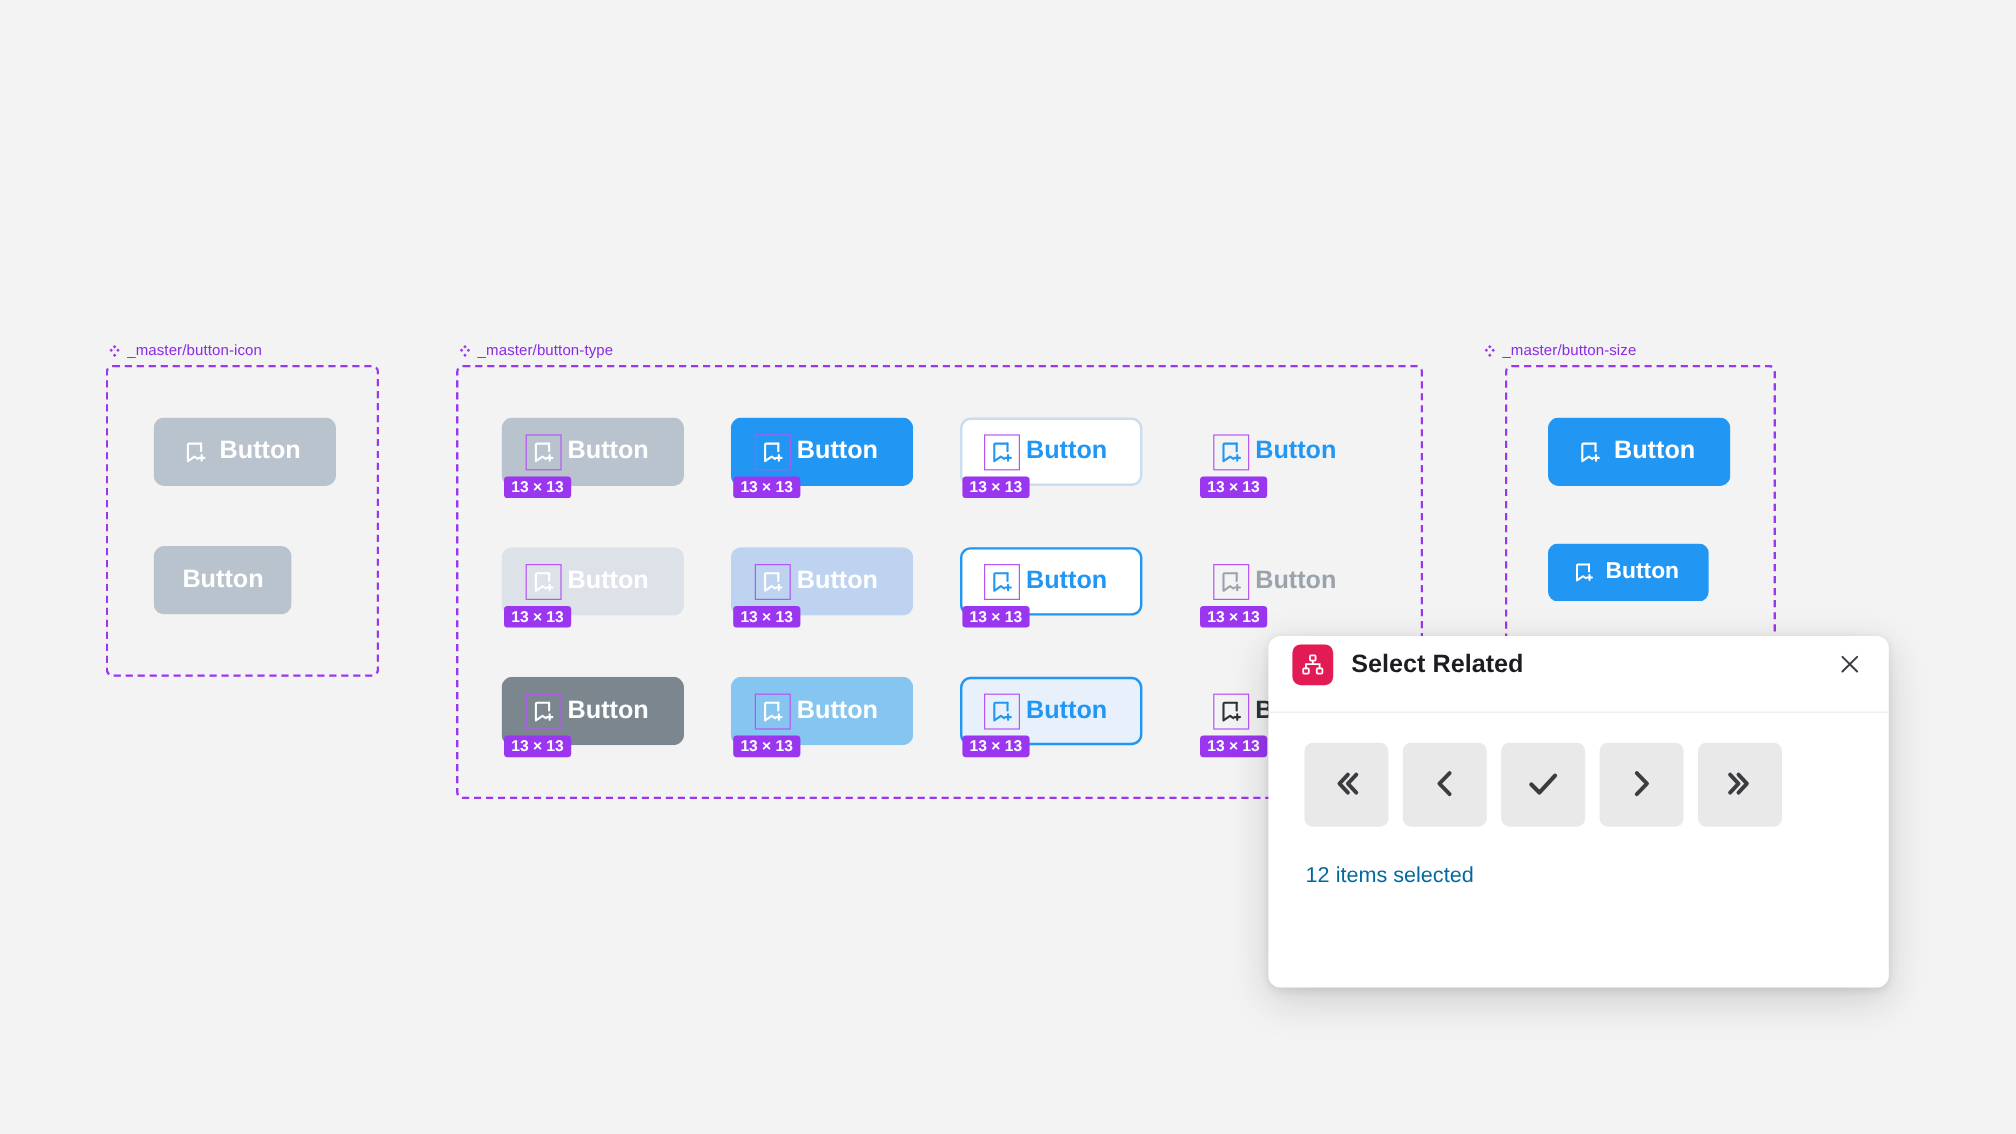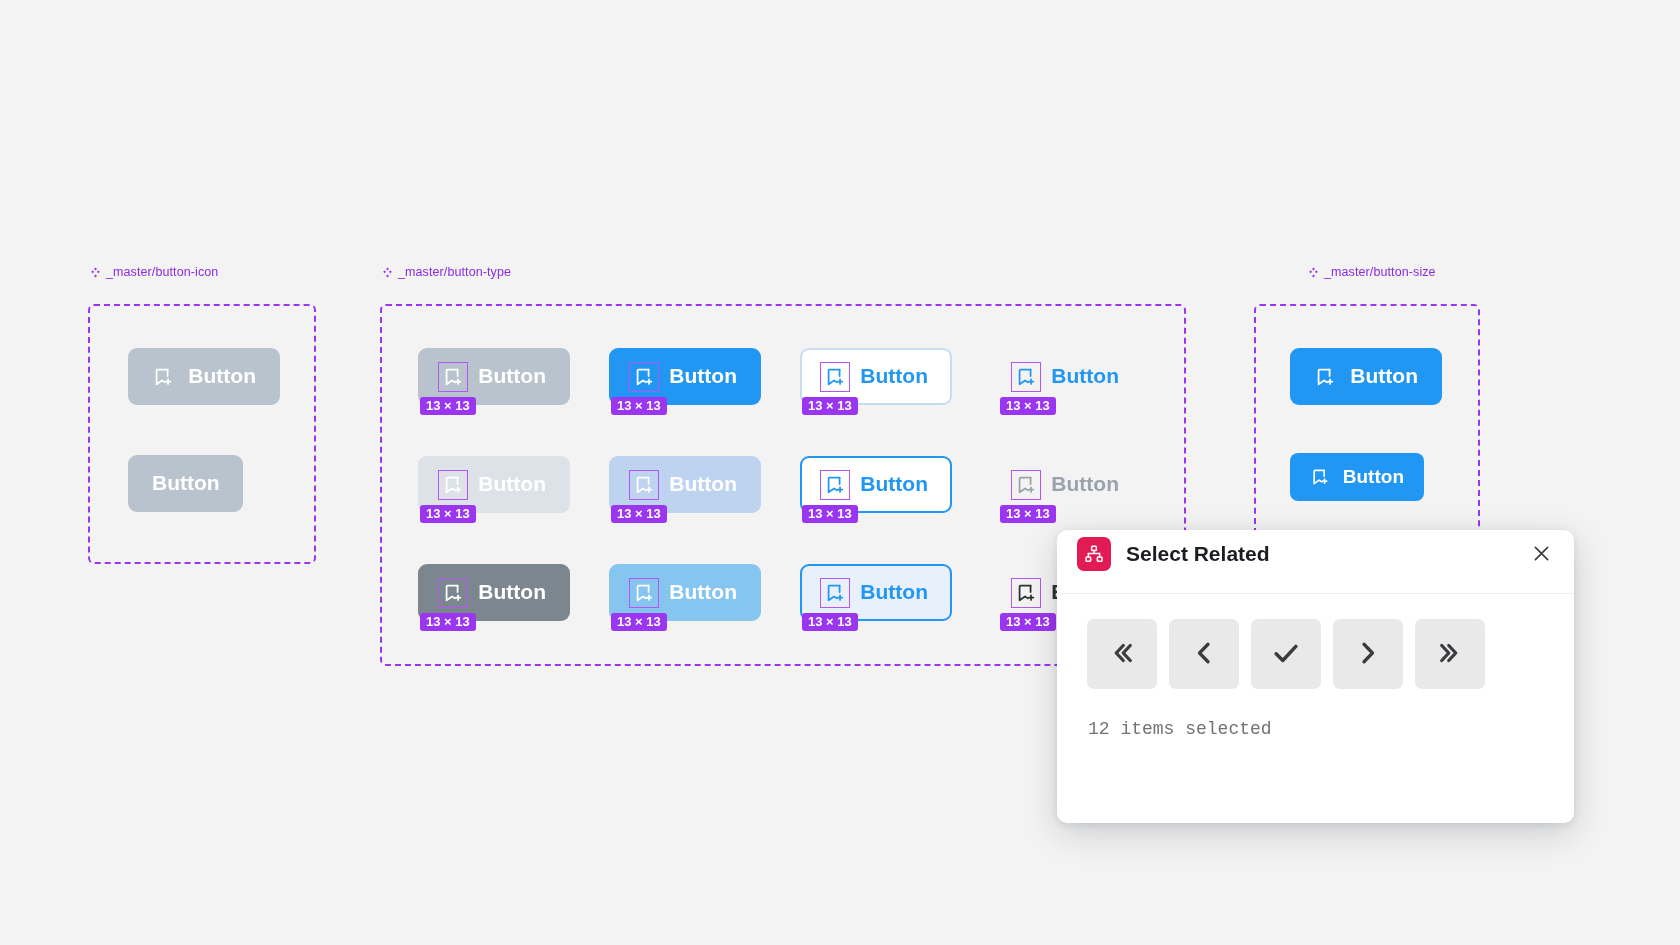--- a/index.html
+++ b/index.html
@@ -15,41 +15,42 @@
   
   .frame-label {
     position: absolute;
     font-size: 12.5px;
     color: #8a2be2;
     white-space: nowrap;
     display: flex;
     align-items: center;
     gap: 5px;
     letter-spacing: .1px;
+    margin-top: 20px;
   }
   .frame-label .diamond-icon {
     width: 11px; height: 11px;
     display: inline-block;
     flex: 0 0 auto;
     position: relative;
     top: 0px;
   }
   .frame-box {
     position: absolute;
     border: 2px dashed #9b36f0;
     border-radius: 6px;
     background: transparent;
   }
 
   
   .btn {
     position: absolute;
     display: flex;
     align-items: center;
-    justify-content: space-between;
+    justify-content: flex-start;
     gap: 9px;
     border-radius: 9px;
     font-weight: 700;
     font-size: 21px;
     line-height: 1;
     white-space: nowrap;
     border: 2px solid transparent;
     padding: 0 22px;
     user-select: none;
   }
@@ -138,23 +139,22 @@
     background: #e9e9e9;
     border: none;
     border-radius: 7px;
     display: flex; align-items: center; justify-content: center;
     cursor: pointer;
     color: #3c3c3c;
   }
   #plugin-status {
     margin-top: 30px;
     font-size: 18px;
-    color: #737373;
+    color: #0369a1;
     padding-left: 1px;
-    font-family: Liberation Mono, monospace;
   }
 </style>
 </head>
 <body>
 
 <div id="canvas">
 
   <div class="frame-label" style="left:90px; top:265px;">
     <span class="diamond-icon">
       <svg width="11" height="11" viewBox="0 0 12 12" aria-hidden="true">
@@ -337,21 +337,21 @@
       <svg class="bm-icon" width="22" height="22" viewBox="0 0 24 24" fill="none" aria-hidden="true">
         <path d="M17 4H6a1 1 0 0 0-1 1v15l6-4.2 3 2.1" stroke="#2b3136" stroke-width="1.9" stroke-linecap="round" stroke-linejoin="round"></path>
         <path d="M17 4v7" stroke="#2b3136" stroke-width="1.9" stroke-linecap="round"></path>
         <path d="M17.5 14.5v5M15 17h5" stroke="#2b3136" stroke-width="1.9" stroke-linecap="round"></path>
       </svg>
     </span>
     <span class="lbl">Button</span>
   </div>
   <div class="size-badge" style="left:1000px; top:613px;">13 × 13</div>
 
-  <div class="frame-label" style="left:1308px; top:265px;">
+  <div class="frame-label" style="left:1236px; top:265px;">
     <span class="diamond-icon">
       <svg width="11" height="11" viewBox="0 0 12 12" aria-hidden="true">
         <g fill="#9b36f0">
           <path d="M6 0.6 L7.6 2.2 L6 3.8 L4.4 2.2 Z"></path>
           <path d="M6 8.2 L7.6 9.8 L6 11.4 L4.4 9.8 Z"></path>
           <path d="M1.3 5.3 L2.9 3.7 L4.5 5.3 L2.9 6.9 Z"></path>
           <path d="M7.5 5.3 L9.1 3.7 L10.7 5.3 L9.1 6.9 Z"></path>
         </g>
       </svg>
     </span>

